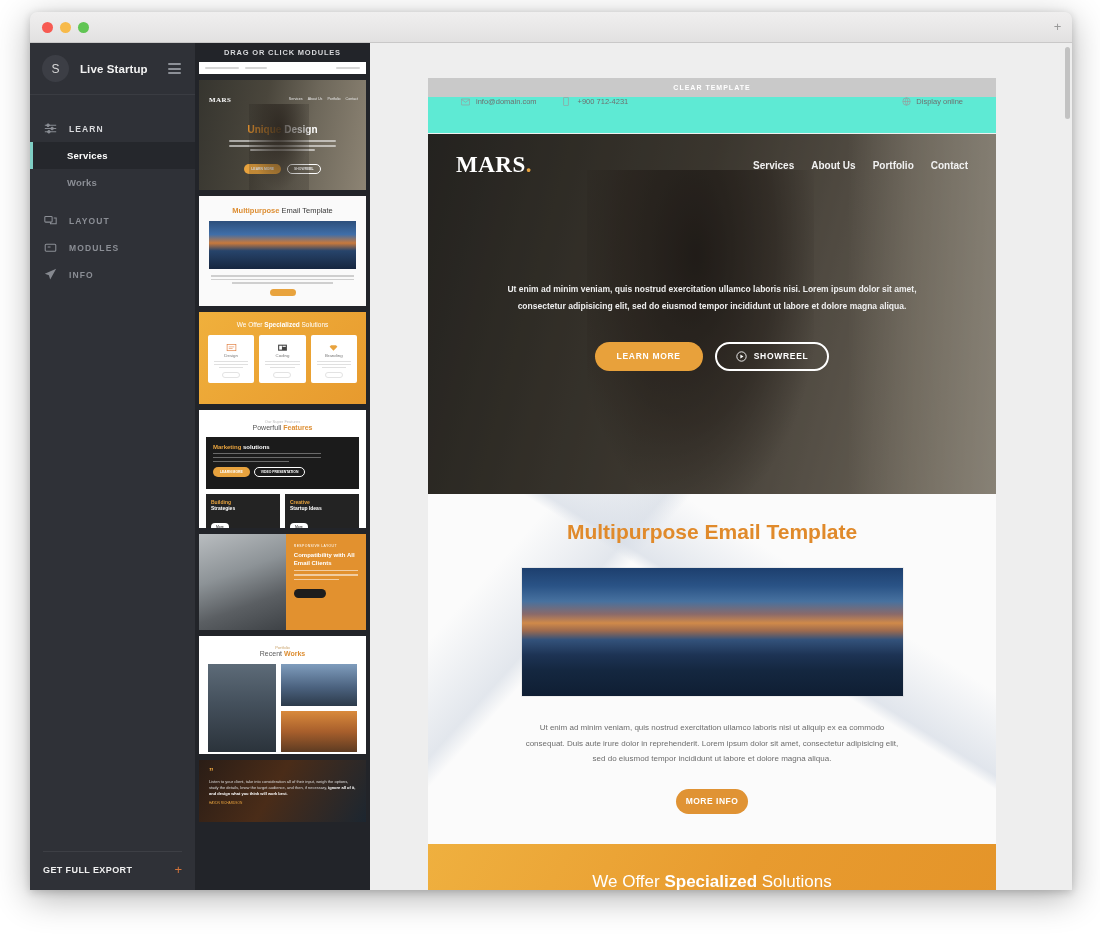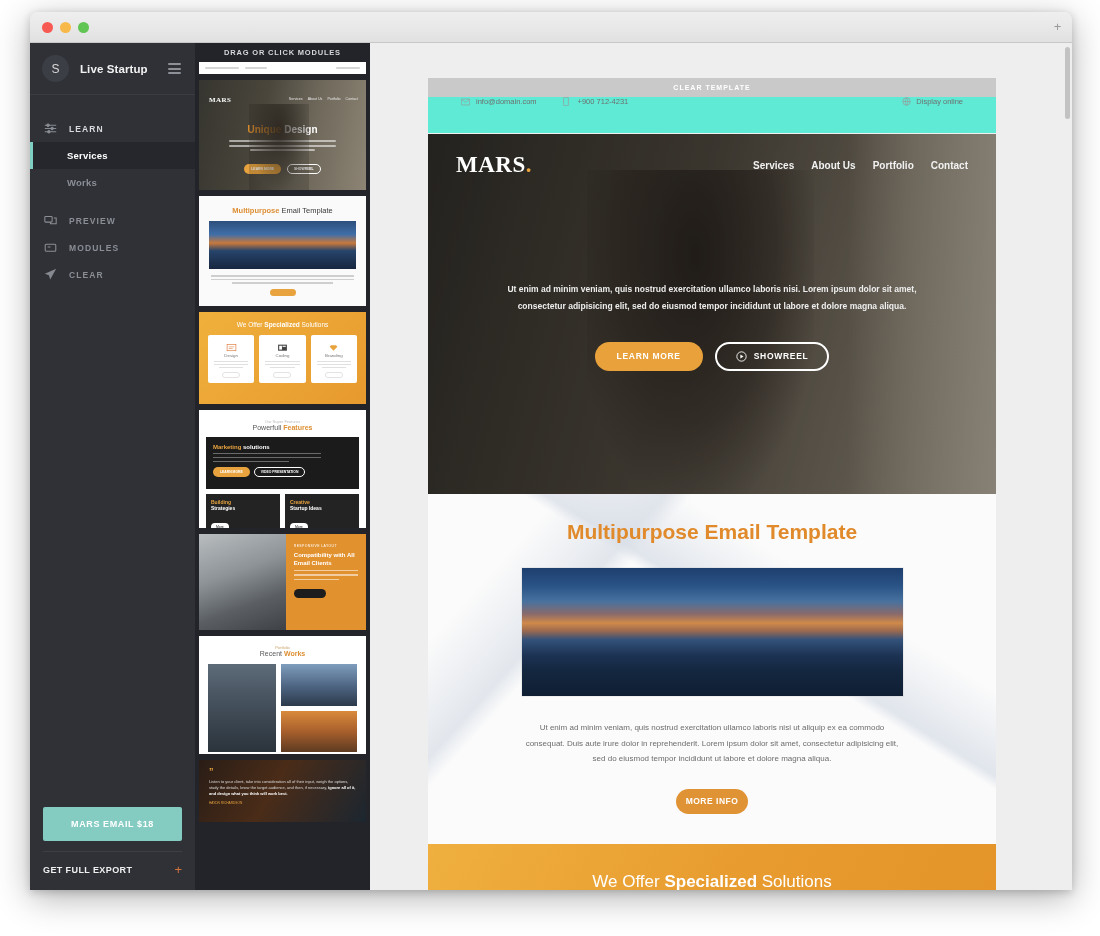--- a/index.html
+++ b/index.html
@@ -381,45 +381,44 @@
 
         <div class="nav-gap"></div>
 
         <div class="nav-item">
           <span class="nav-icon">
             <svg viewBox="0 0 16 16" width="13" height="13" fill="none" stroke="currentColor" stroke-width="1.3">
               <rect x="1" y="3" width="9" height="7" rx="1"></rect>
                 <path d="M12 5h3v7h-7v-2"></path>
             </svg>
           </span>
-          <span>PREVIEW</span>
+          <span>LAYOUT</span>
         </div>
 
         <div class="nav-item">
           <span class="nav-icon">
             <svg viewBox="0 0 16 16" width="13" height="13" fill="none" stroke="currentColor" stroke-width="1.3">
               <rect x="1.5" y="4" width="13" height="8.5" rx="1.2"></rect>
                 <path d="M4.5 7.5h3.5"></path>
             </svg>
           </span>
           <span>MODULES</span>
         </div>
 
         <div class="nav-item">
           <span class="nav-icon">
             <svg viewBox="0 0 16 16" width="13" height="13" fill="currentColor">
               <path d="M15 1L1 7l5 2 1.6 5z" opacity=".95"></path>
             </svg>
           </span>
-          <span>CLEAR</span>
+          <span>INFO</span>
         </div>
       </div>
 
       <div id="sidebar-bottom">
-        <div id="buy-button">MARS EMAIL $18</div>
         <div id="full-access-row">
           <span id="full-access-label">GET FULL EXPORT</span>
           <span id="full-access-plus">+</span>
         </div>
       </div>
     </div>
 
     <div id="modules-panel">
       <div id="modules-title">DRAG OR CLICK MODULES</div>
 

